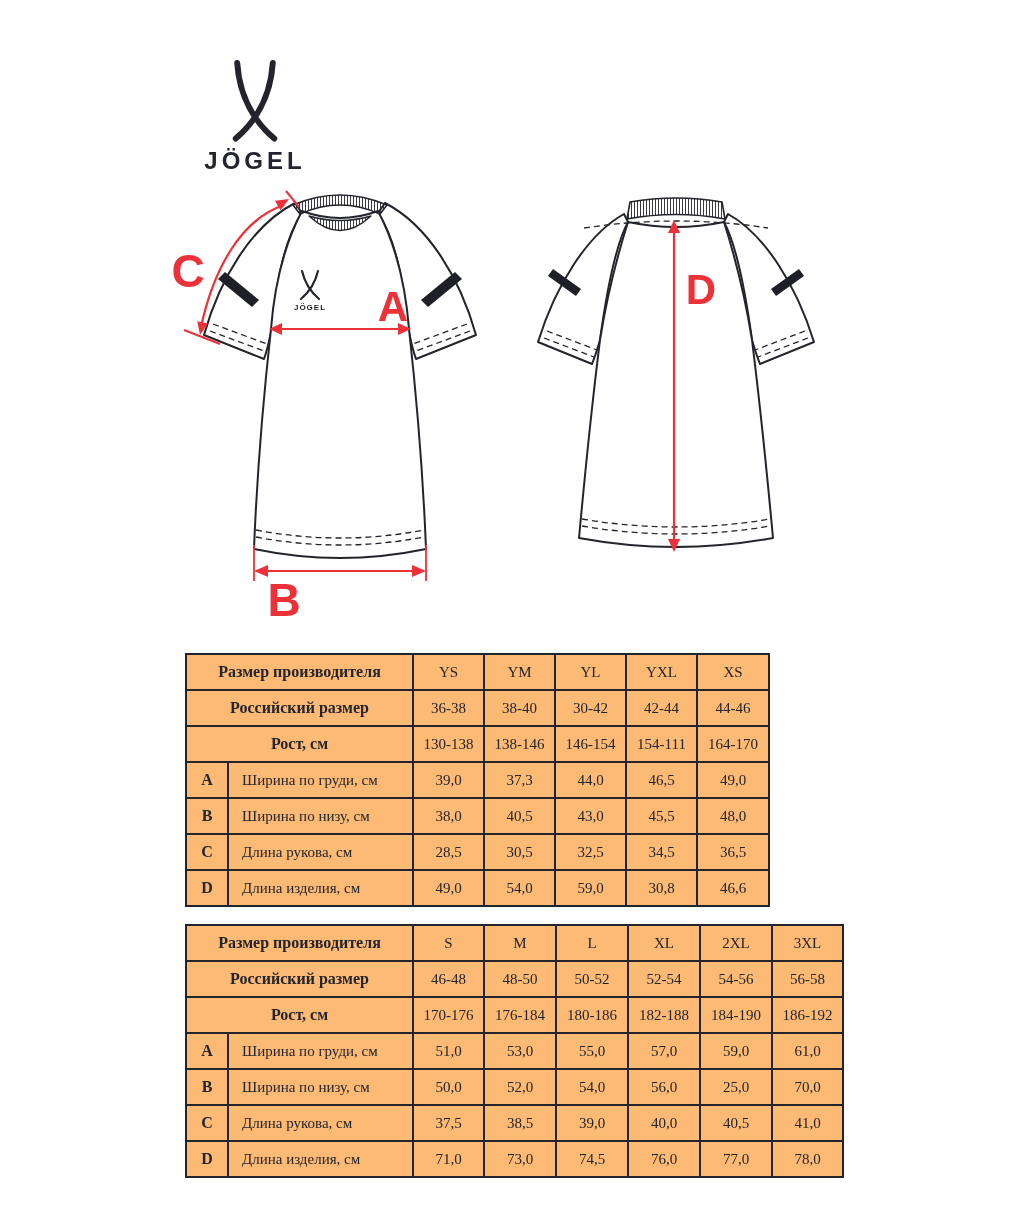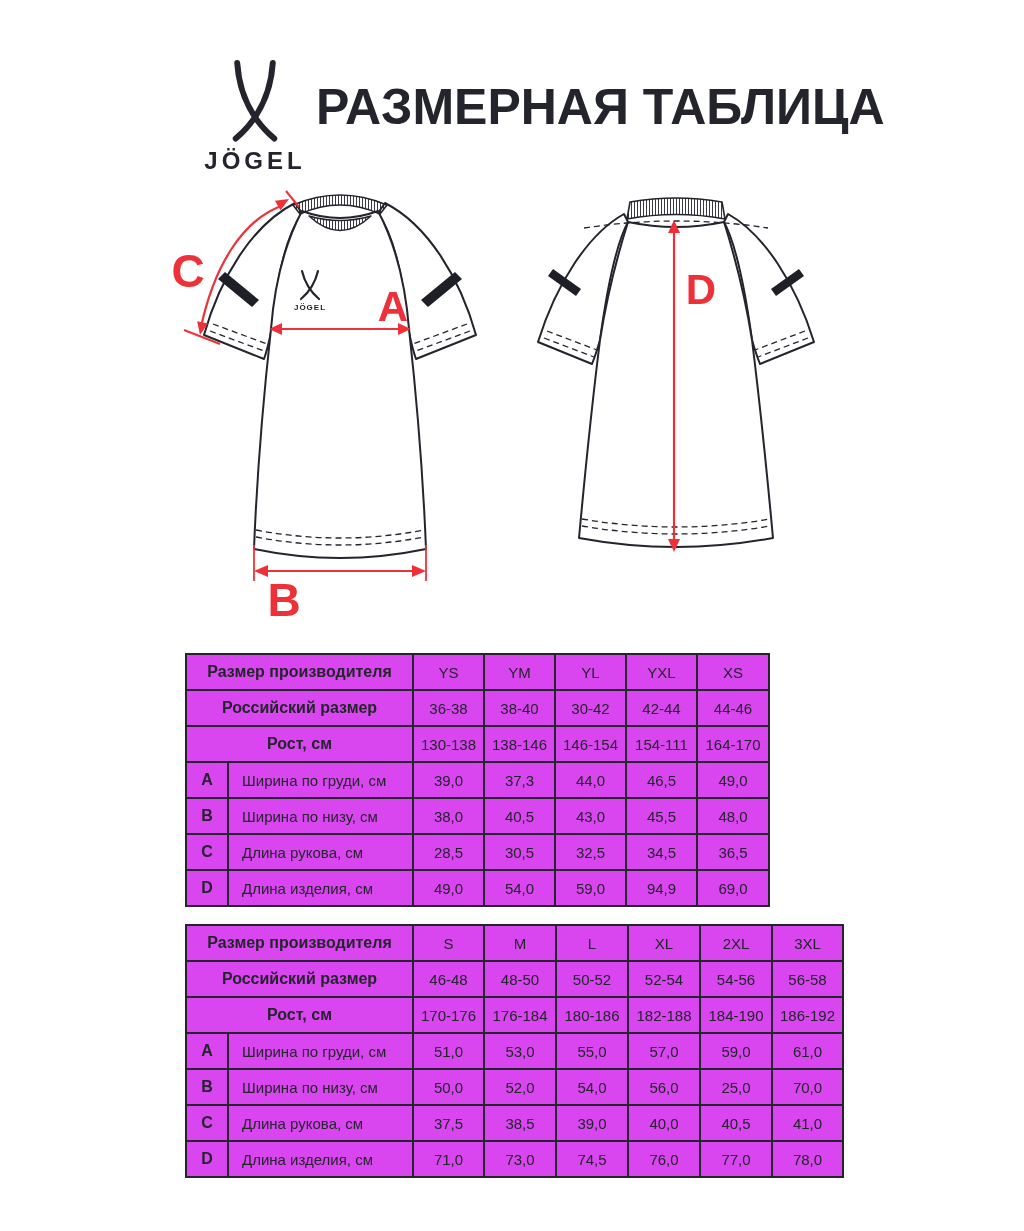--- a/index.html
+++ b/index.html
@@ -19,21 +19,21 @@
   .title {
     position:absolute; left:316px; top:78px; width:524px; text-align:center;
     font-size:50px; font-weight:bold; letter-spacing:0px; white-space:nowrap; color:#23242C;
   }
 
   
   .front-shirt { position:absolute; left:160px; top:183px; }
   .back-shirt  { position:absolute; left:516px; top:192px; }
 
   
-  .size-table { position:absolute; border-collapse:collapse; table-layout:fixed; background:#d946ef; }
+  .size-table { position:absolute; border-collapse:collapse; table-layout:fixed; background:#fdba74;font-family:Liberation Serif, serif; }
   .t1 { left:185px; top:653px; width:583px; }
   .t2 { left:185px; top:924px; width:657px; }
   .size-table td {
     border:2px solid #23242C; height:36px; padding:0;
     text-align:center; vertical-align:middle; font-size:15px; color:#23242C;
   }
   .size-table td.hlabel { font-weight:bold; font-size:16px; }
   .size-table td.mlabel { text-align:left; padding-left:13px; font-size:15px; font-weight:normal; }
   .size-table td.letter { font-weight:bold; font-size:16px; }
   .size-table td.val { font-weight:normal; }
@@ -47,21 +47,20 @@
 <div class="page">
 
   <div class="brand">
     <svg class="brand-mark" viewBox="0 0 100 116">
       <path d="M26,4 C29,50 50,84 76,106" fill="none" stroke="#23242C" stroke-width="8" stroke-linecap="round"></path>
       <path d="M74,4 C71,50 50,84 24,106" fill="none" stroke="#23242C" stroke-width="8" stroke-linecap="round"></path>
     </svg>
     <div class="brand-text">JÖGEL</div>
   </div>
 
-  <h1 class="title">РАЗМЕРНАЯ ТАБЛИЦА</h1>
 
   <svg class="front-shirt" viewBox="0 0 360 450" width="360" height="450">
     <defs>
       <pattern id="rib" width="3" height="6" patternUnits="userSpaceOnUse">
         <path d="M1.5,0 V6" stroke="#23242C" stroke-width="0.9"></path>
       </pattern>
     </defs>
     <g fill="#ffffff" stroke="#23242C" stroke-width="2" stroke-linejoin="round" stroke-linecap="round">
 
       <path d="M135,20 C92,42 60,95 44,152 L104,176 C108,165 110,154 112,144 C116,102 124,56 142,30 Z"></path>
@@ -208,22 +207,22 @@
           <td class="val">32,5</td>
           <td class="val">34,5</td>
           <td class="val">36,5</td>
         </tr>
         <tr>
           <td class="letter">D</td>
           <td class="mlabel">Длина изделия, см</td>
           <td class="val">49,0</td>
           <td class="val">54,0</td>
           <td class="val">59,0</td>
-          <td class="val">94,9</td>
-          <td class="val">69,0</td>
+          <td class="val">30,8</td>
+          <td class="val">46,6</td>
         </tr>
       </tbody>
   </table>
 
   <table class="size-table t2">
     <colgroup>
       <col style="width:42px">
         <col style="width:185px">
       <col style="width:71px">
         <col style="width:72px">

